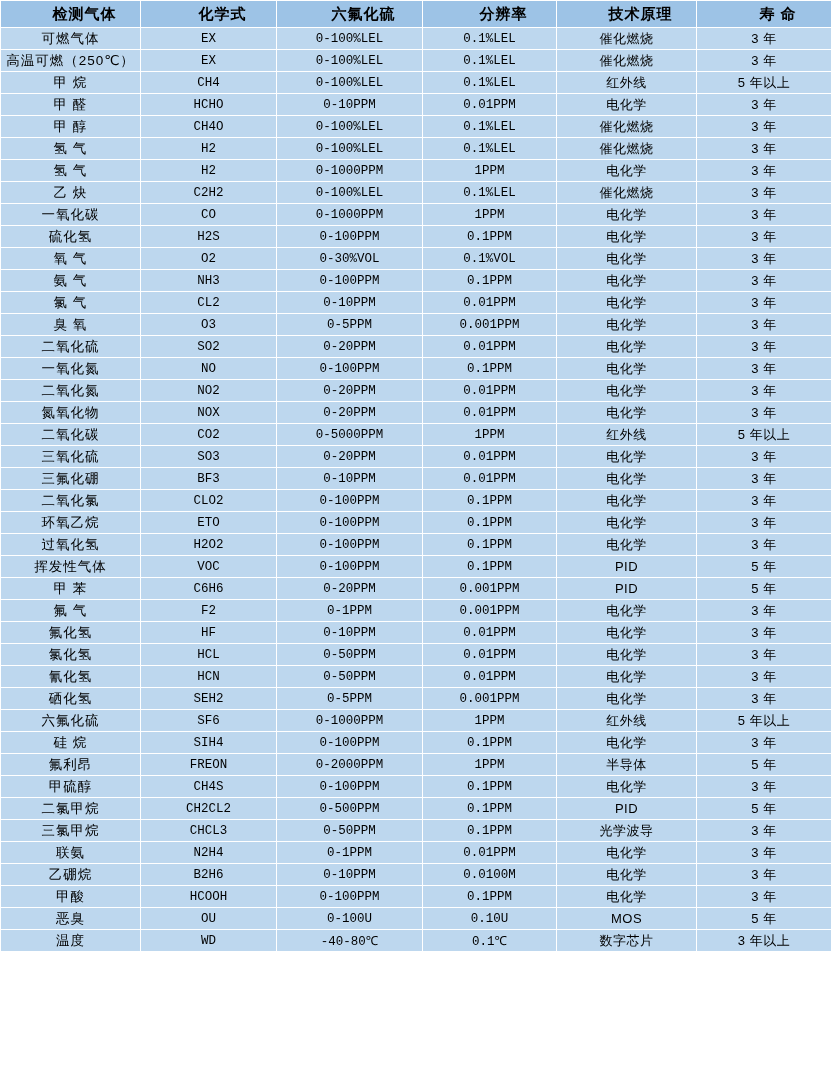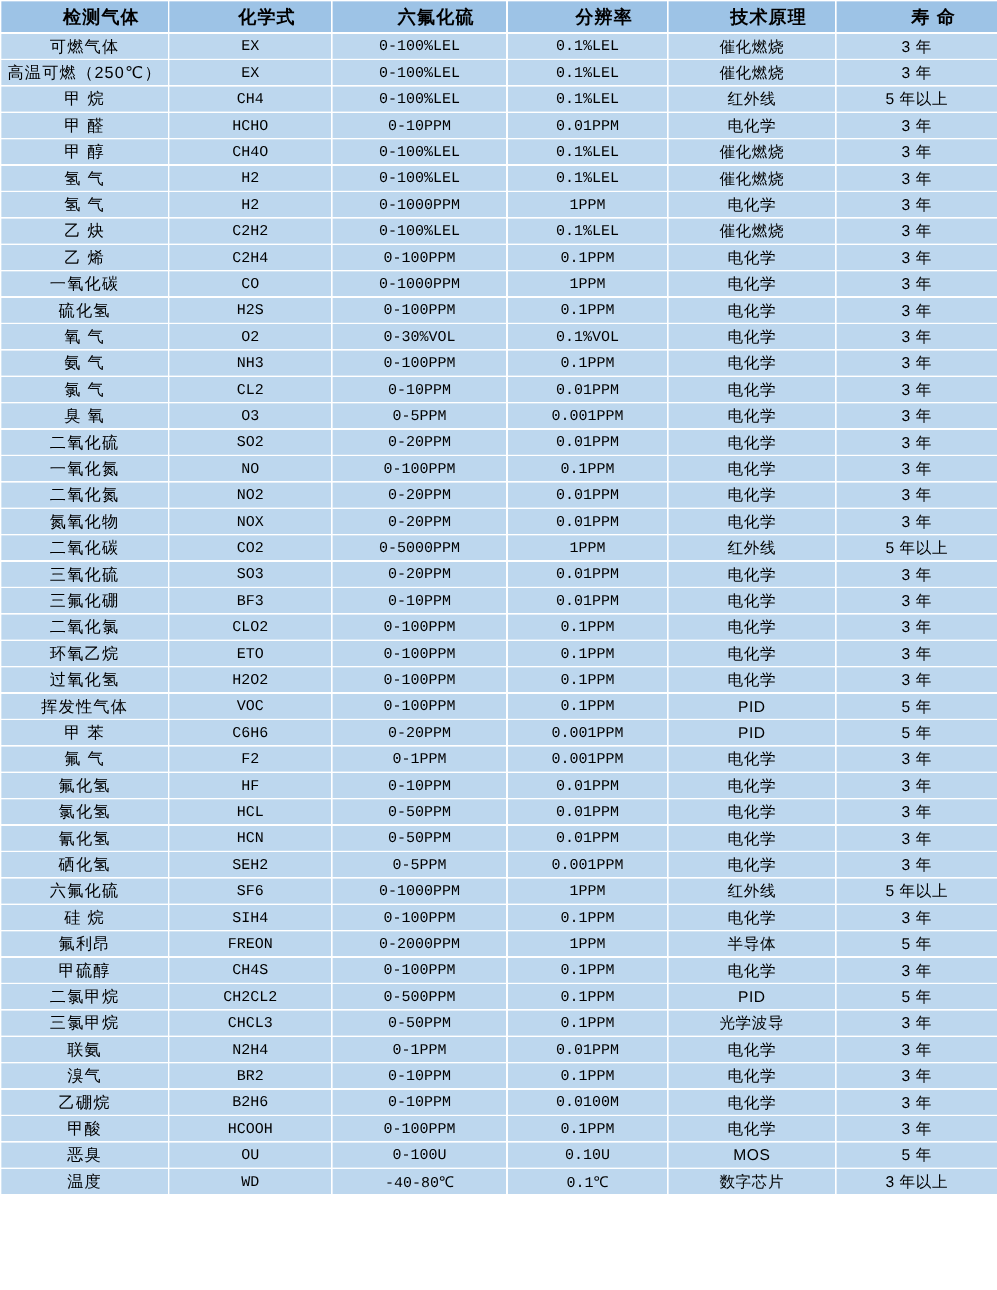--- a/index.html
+++ b/index.html
@@ -145,28 +145,20 @@
       </tr>
       <tr>
         <td class="col-name">乙 炔</td>
         <td class="col-formula">C2H2</td>
         <td class="col-range">0-100%LEL</td>
         <td class="col-res">0.1%LEL</td>
         <td class="col-tech">催化燃烧</td>
         <td class="col-life">3 年</td>
       </tr>
       <tr>
-        <td class="col-name">乙 烯</td>
-        <td class="col-formula">C2H4</td>
-        <td class="col-range">0-100PPM</td>
-        <td class="col-res">0.1PPM</td>
-        <td class="col-tech">电化学</td>
-        <td class="col-life">3 年</td>
-      </tr>
-      <tr>
         <td class="col-name">一氧化碳</td>
         <td class="col-formula">CO</td>
         <td class="col-range">0-1000PPM</td>
         <td class="col-res">1PPM</td>
         <td class="col-tech">电化学</td>
         <td class="col-life">3 年</td>
       </tr>
       <tr>
         <td class="col-name">硫化氢</td>
         <td class="col-formula">H2S</td>
@@ -393,28 +385,20 @@
       </tr>
       <tr>
         <td class="col-name">联氨</td>
         <td class="col-formula">N2H4</td>
         <td class="col-range">0-1PPM</td>
         <td class="col-res">0.01PPM</td>
         <td class="col-tech">电化学</td>
         <td class="col-life">3 年</td>
       </tr>
       <tr>
-        <td class="col-name">溴气</td>
-        <td class="col-formula">BR2</td>
-        <td class="col-range">0-10PPM</td>
-        <td class="col-res">0.1PPM</td>
-        <td class="col-tech">电化学</td>
-        <td class="col-life">3 年</td>
-      </tr>
-      <tr>
         <td class="col-name">乙硼烷</td>
         <td class="col-formula">B2H6</td>
         <td class="col-range">0-10PPM</td>
         <td class="col-res">0.0100M</td>
         <td class="col-tech">电化学</td>
         <td class="col-life">3 年</td>
       </tr>
       <tr>
         <td class="col-name">甲酸</td>
         <td class="col-formula">HCOOH</td>

